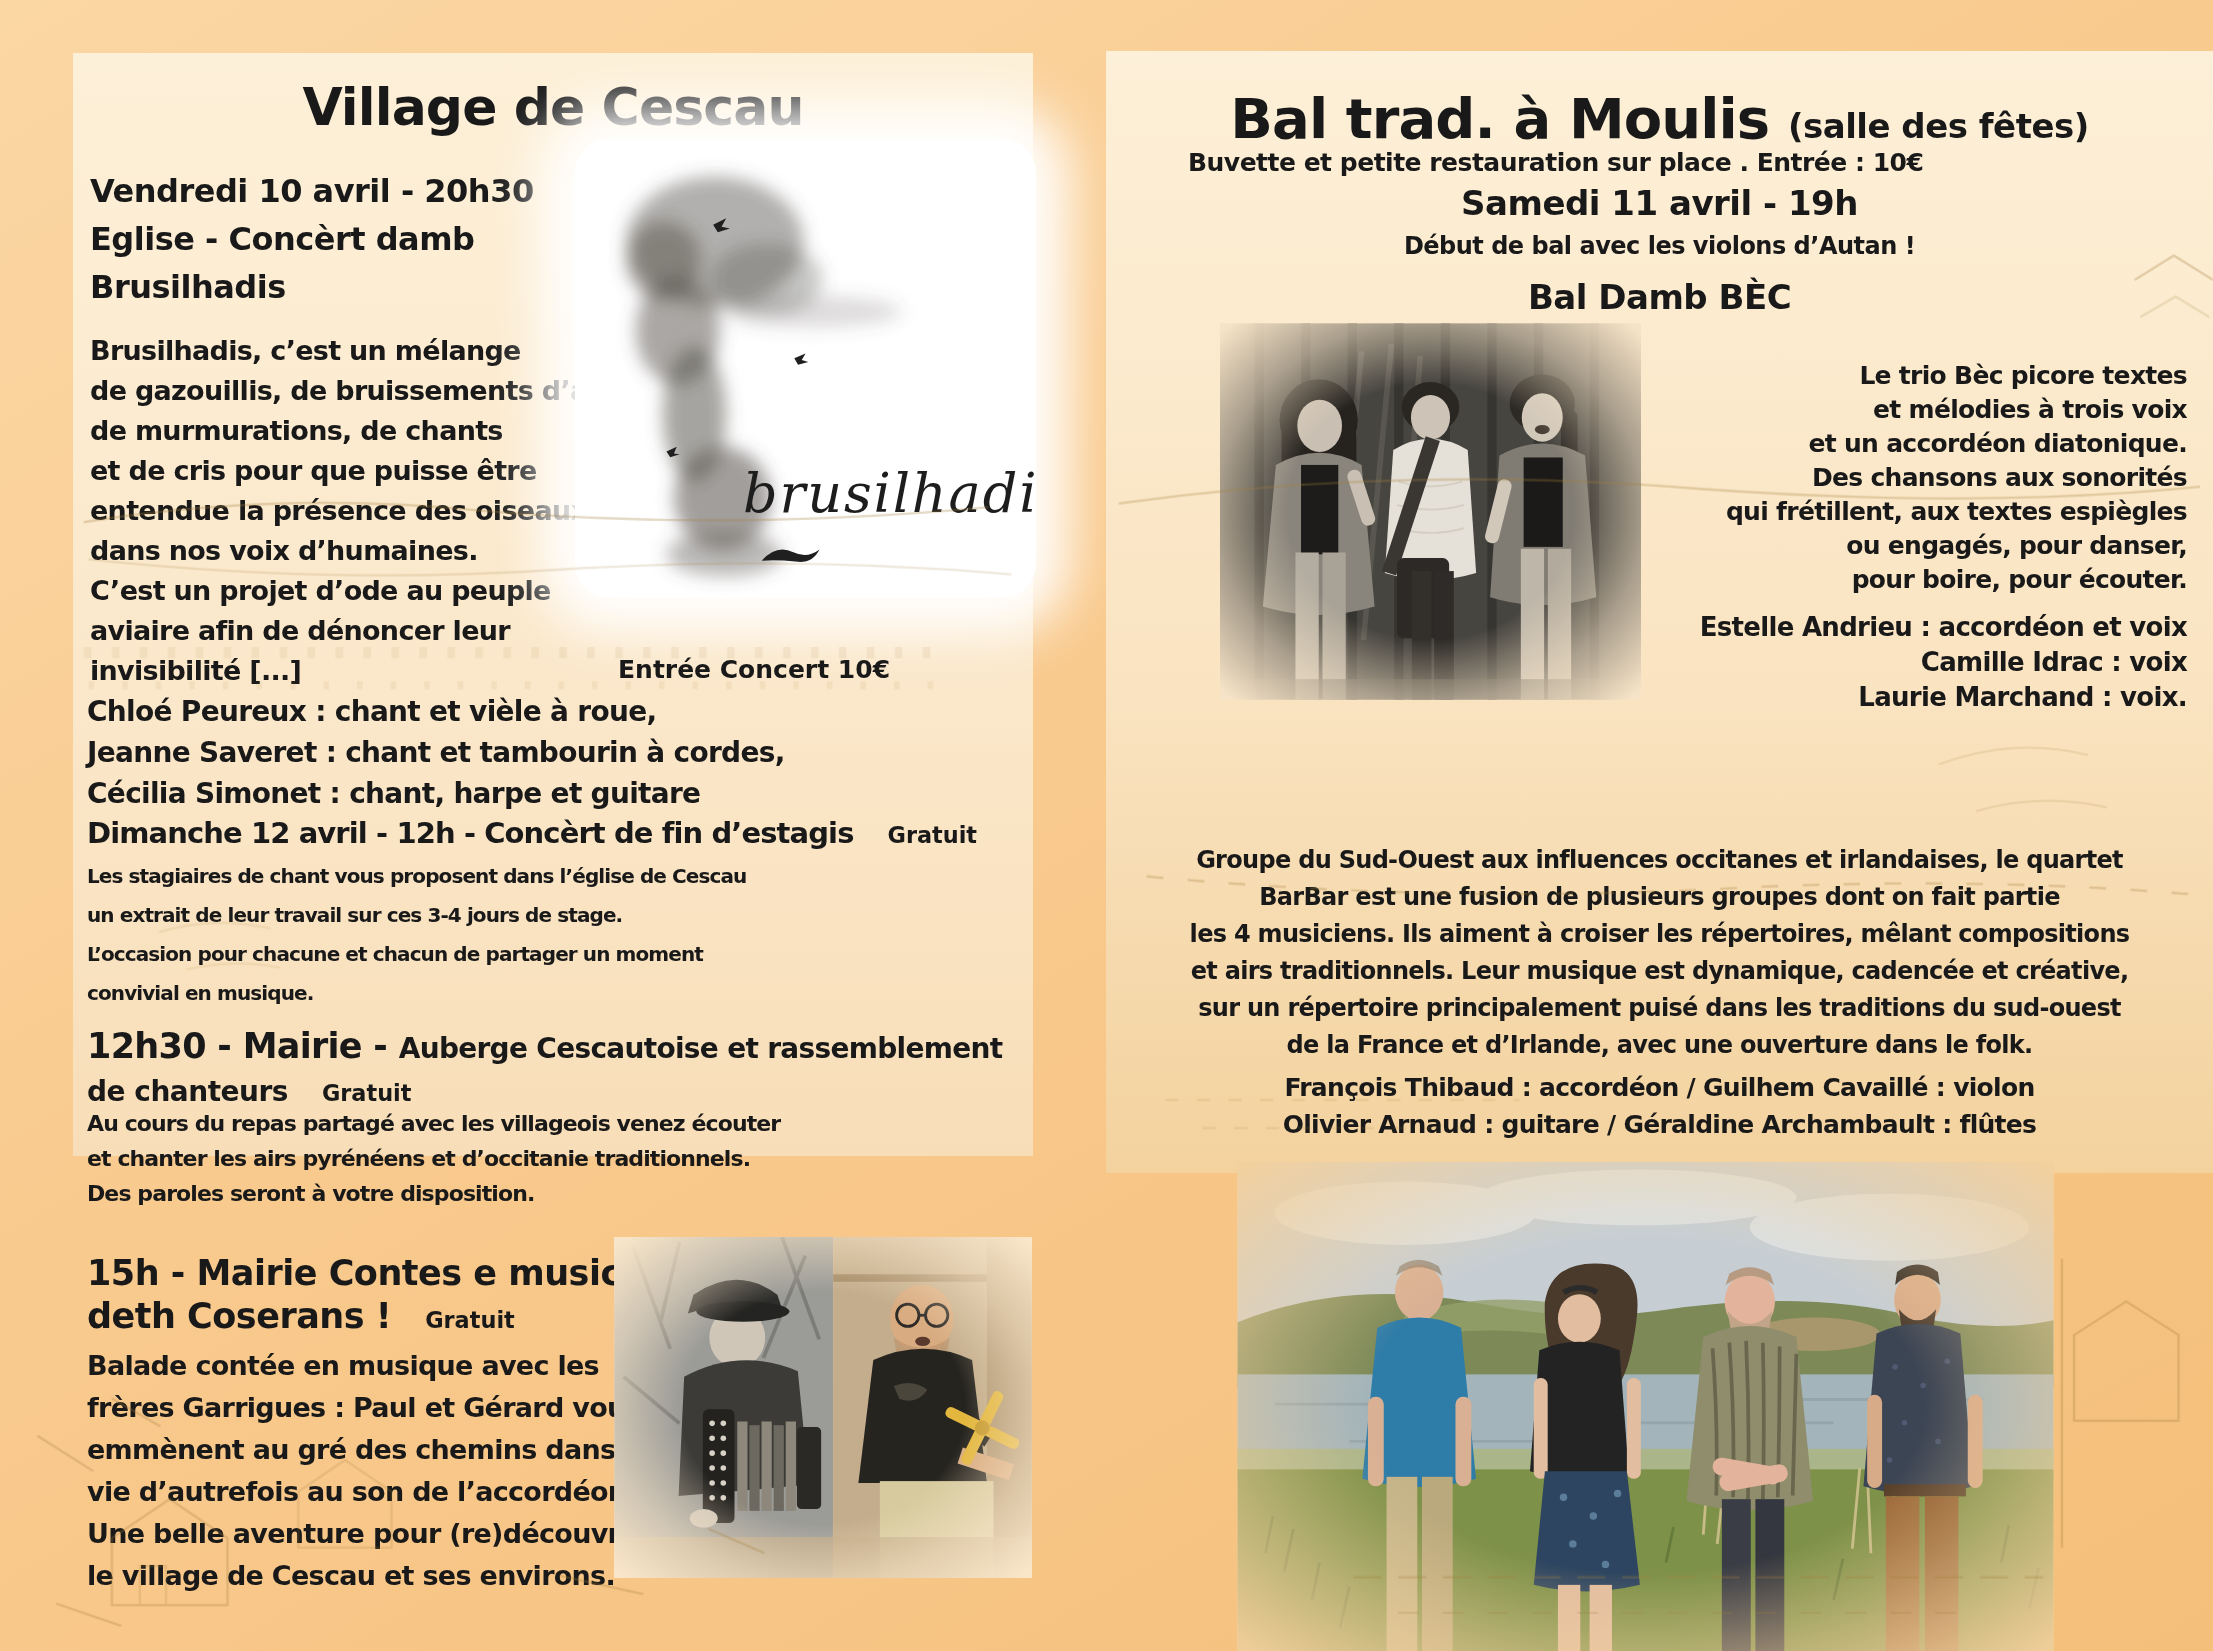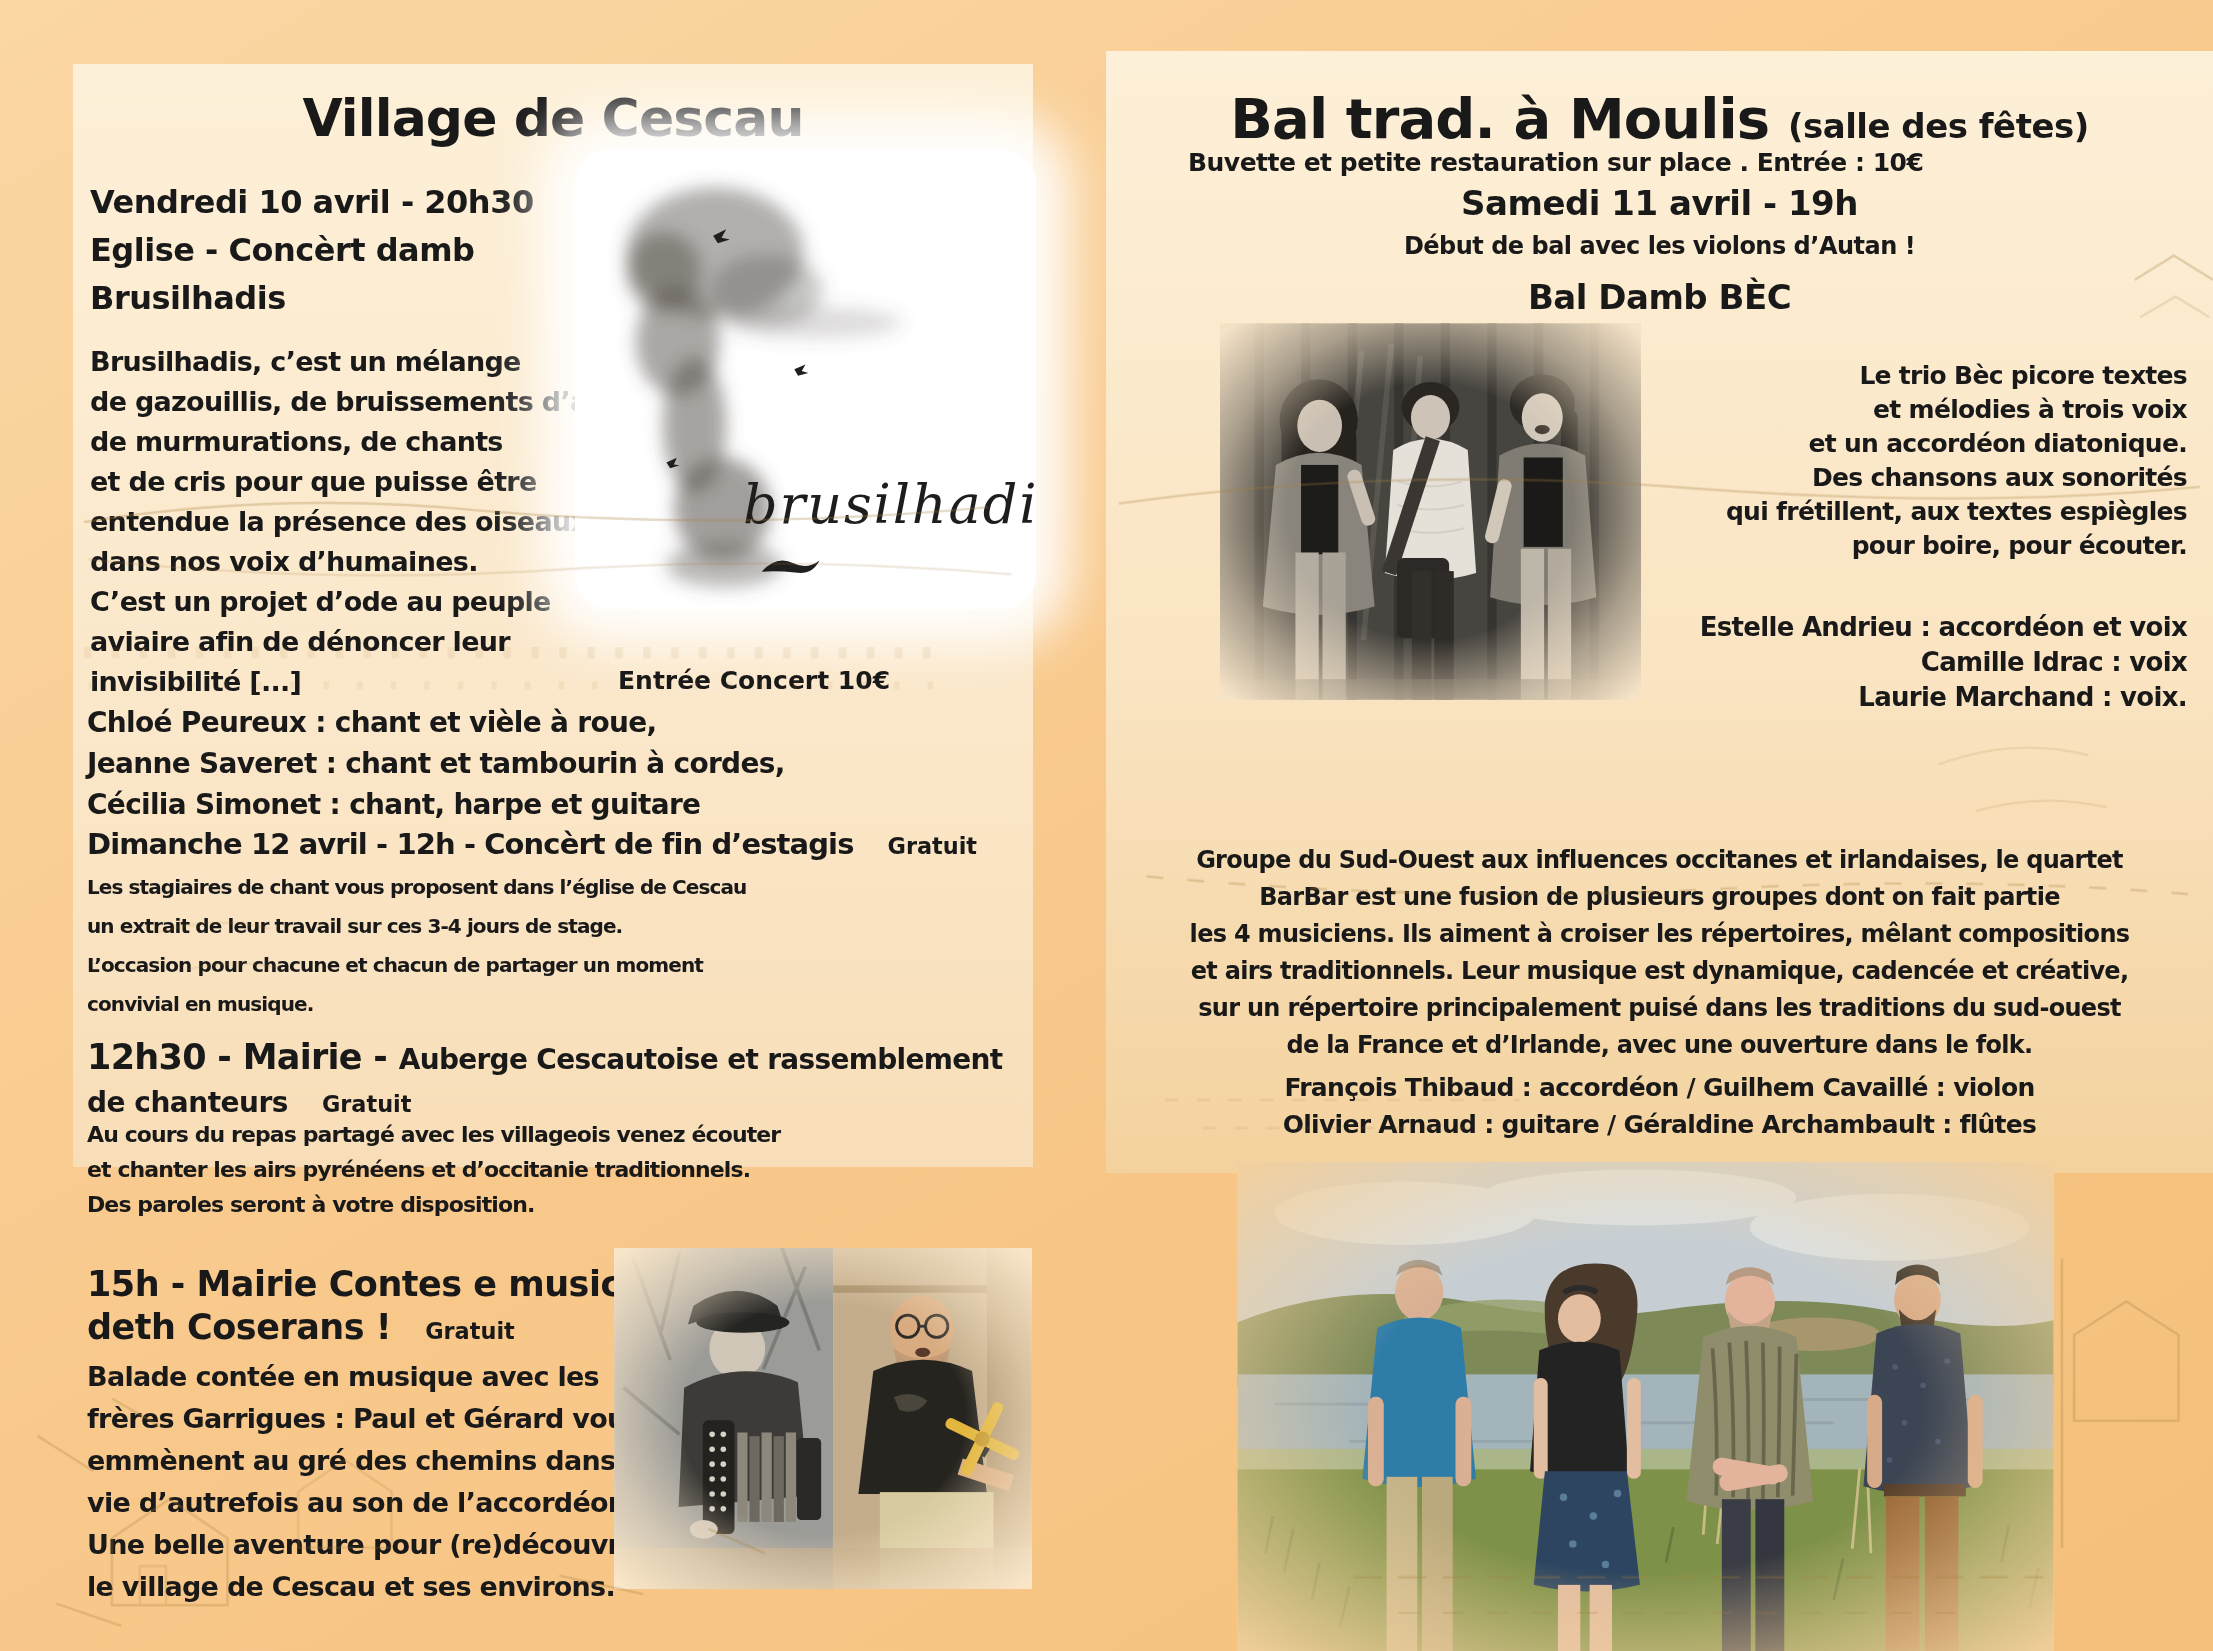--- a/index.html
+++ b/index.html
@@ -2,21 +2,21 @@
 <html style="font-size:15px"><head>
 <meta charset="utf-8">
 <style>
   html,body{margin:0;padding:0;}
   #canvas{
     position:relative;width:2213px;height:1652px;overflow:hidden;
     background:linear-gradient(150deg,#fbd7a4 0%,#f9ca8e 45%,#f4bf7a 100%);
     font-family:"DejaVu Sans","Liberation Sans",sans-serif;color:#191919;
   }
   .page{position:absolute;z-index:1;}
-  #left-page{left:73px;top:64px;width:960px;height:1103px;
+  #left-page{left:73px;top:53px;width:960px;height:1103px;
     background:linear-gradient(180deg,#fdf0d8 0%,#fbe8cb 55%,#f8deb8 100%);}
   #right-page{left:1106px;top:51px;width:1107px;height:1122px;
     background:linear-gradient(180deg,#fdf0d8 0%,#fae4c2 55%,#f3d29e 100%);}
   #sketch{position:absolute;left:0;top:0;z-index:2;pointer-events:none;}
   .abs{position:absolute;z-index:3;}
   .b{font-weight:bold;}
   .nw{white-space:nowrap;}
   .ln{white-space:nowrap;}
   .center{text-align:center;left:0;width:100%;}
   .right{text-align:right;}
@@ -279,20 +279,21 @@
       </svg>
       <div class="fade fade-cream"></div>
     </div>
 
     <div class="abs right trio-desc">
         <div class="ln">Le trio Bèc picore textes</div>
         <div class="ln">et mélodies à trois voix</div>
         <div class="ln">et un accordéon diatonique.</div>
         <div class="ln">Des chansons aux sonorités</div>
         <div class="ln">qui frétillent, aux textes espiègles</div>
+        <div class="ln">ou engagés, pour danser,</div>
         <div class="ln">pour boire, pour écouter.</div>
       </div>
     <div class="abs right trio-lineup">
         <div class="ln">Estelle Andrieu : accordéon et voix</div>
         <div class="ln">Camille Idrac : voix</div>
         <div class="ln">Laurie Marchand : voix.</div>
       </div>
 
     <div class="abs center band2-desc">
         <div class="ln">Groupe du Sud-Ouest aux influences occitanes et irlandaises, le quartet</div>

